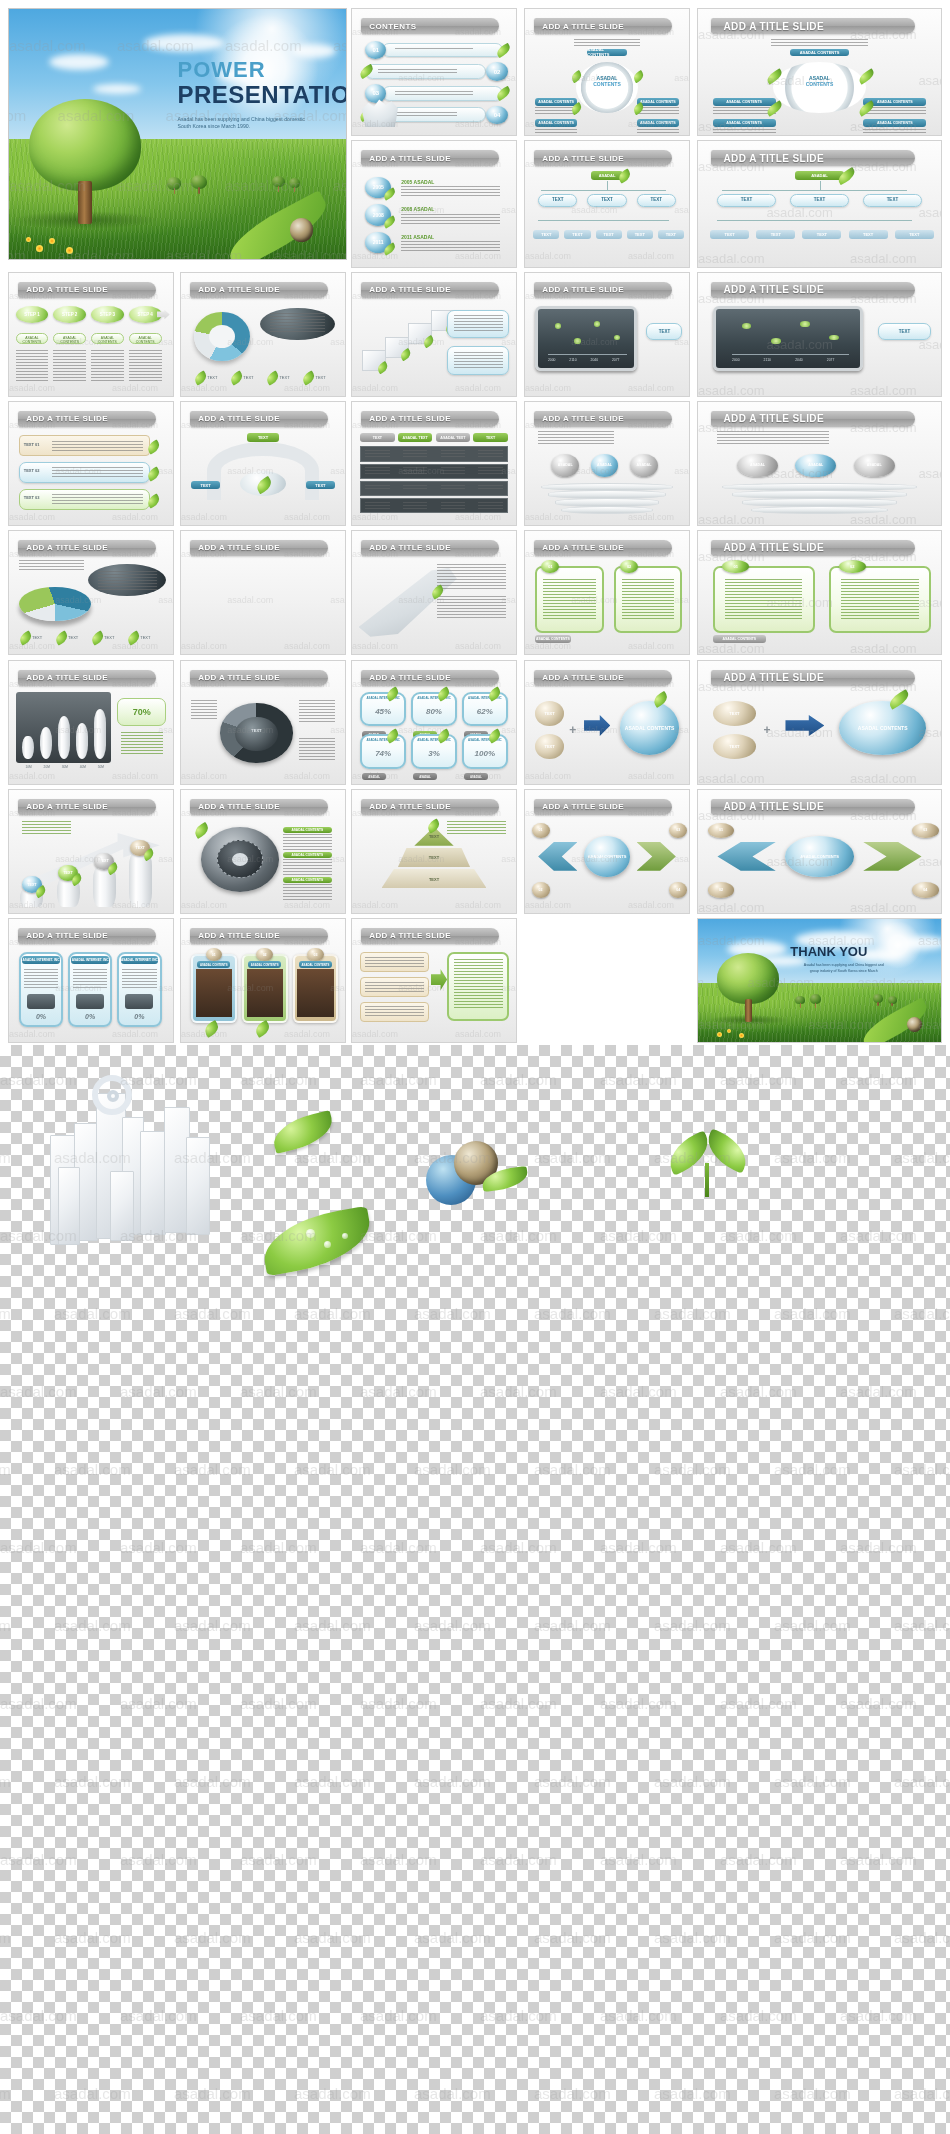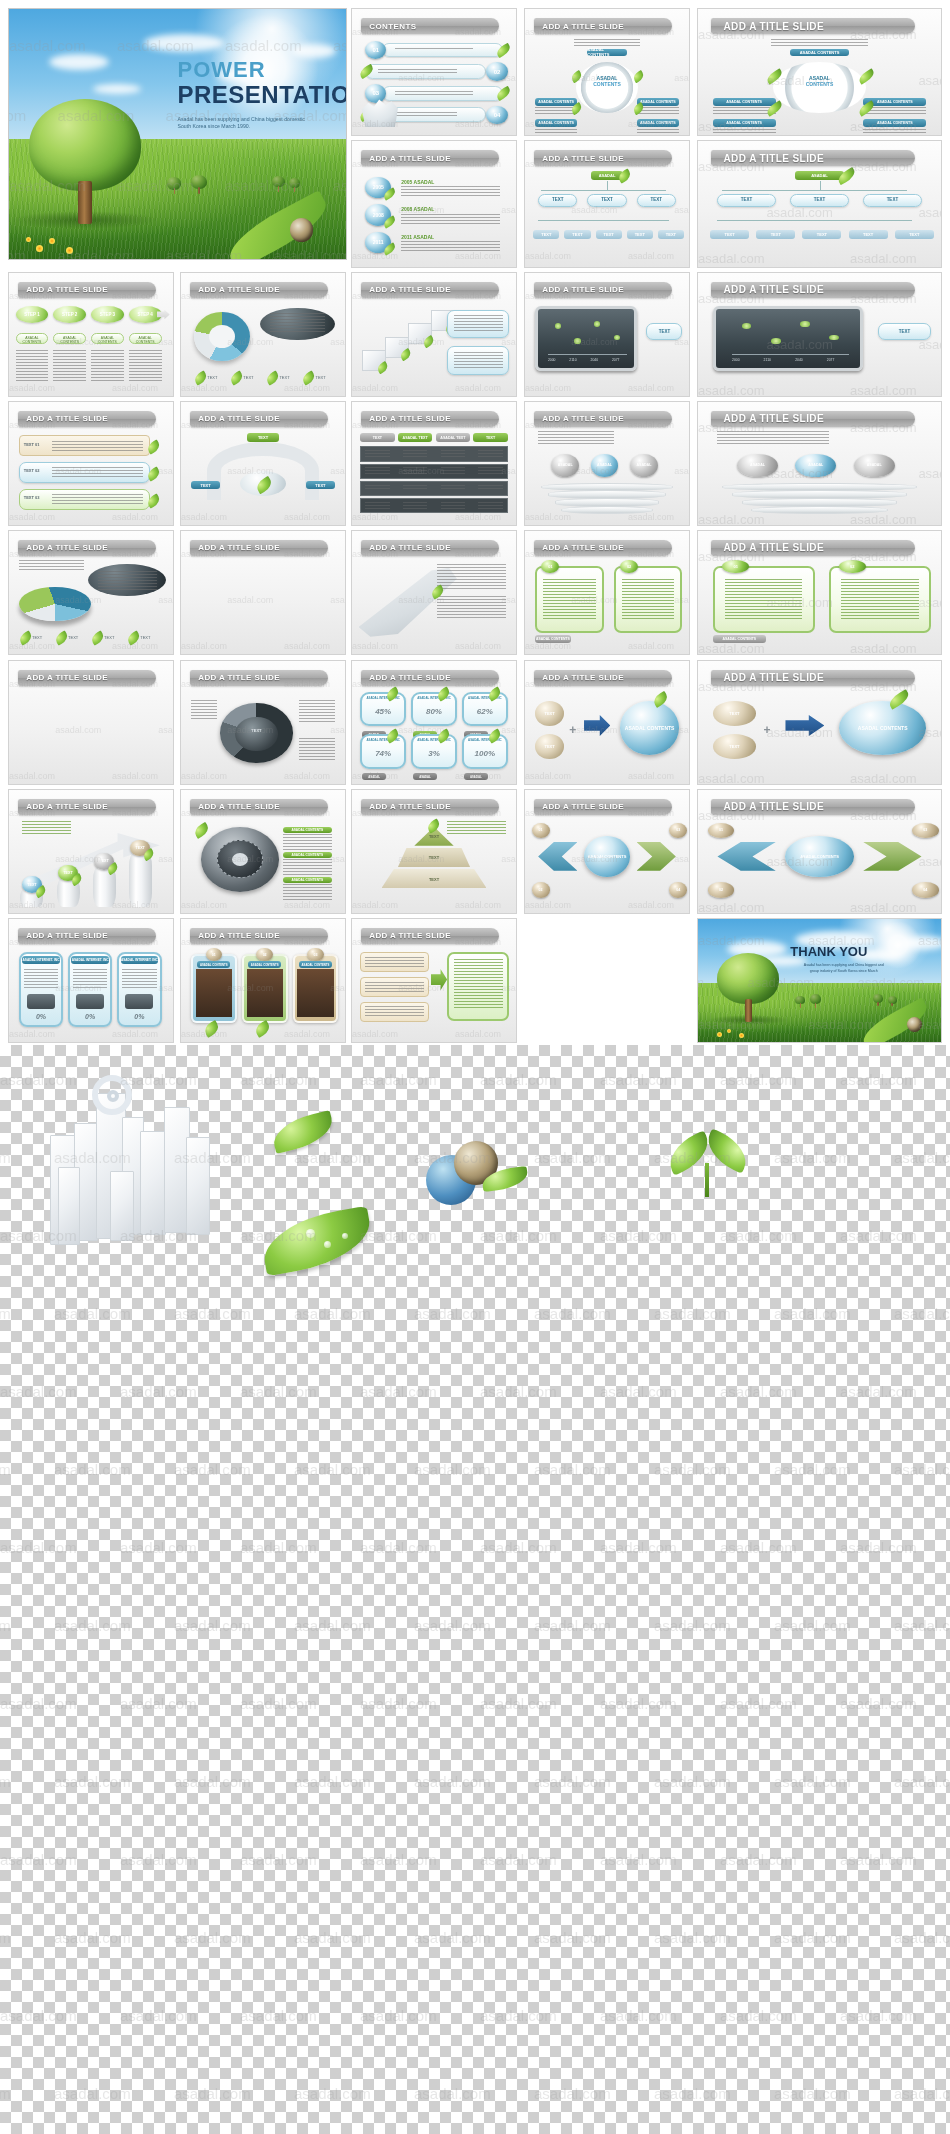--- a/index.html
+++ b/index.html
@@ -718,20 +718,36 @@
         <span style="left: 0px; top: 18px; font-size: 9px;">asadal.com</span>
         <span style="left: 103px; top: 18px; font-size: 9px;">asadal.com</span>
         <span style="left: 46.35px; top: 64px; font-size: 9px;">asadal.com</span>
         <span style="left: 149.35px; top: 64px; font-size: 9px;">asadal.com</span>
         <span style="left: 0px; top: 110px; font-size: 9px;">asadal.com</span>
         <span style="left: 103px; top: 110px; font-size: 9px;">asadal.com</span>
       </div>
     </div>
     <div class="slide" style="left: 8px; top: 660px; width: 166px; height: 125px; position: absolute;">
       <div class="slide-title" style="font-size: 8px;">ADD A TITLE SLIDE</div>
+      <div class="slide-body">
+        <div class="sq" style="left: 4%; top: 4%; width: 58%; height: 74%; background: linear-gradient(rgb(110, 119, 124), rgb(71, 79, 84) 70%, rgb(54, 61, 65)); border-radius: 3px;"></div>
+        <div class="cyl" style="left: 8%; bottom: 26%; width: 7%; height: 23.56%;"></div>
+        <div class="cyl" style="left: 19%; bottom: 26%; width: 7%; height: 33.48%;"></div>
+        <div class="cyl" style="left: 30%; bottom: 26%; width: 7%; height: 44.64%;"></div>
+        <div class="cyl" style="left: 41%; bottom: 26%; width: 7%; height: 37.2%;"></div>
+        <div class="cyl" style="left: 52%; bottom: 26%; width: 7%; height: 52.08%;"></div>
+        <div style="position: absolute; left: 8%; top: 80%; font-size: 3.2px; color: rgb(107, 118, 124); width: 8%; text-align: center;">10M</div>
+        <div style="position: absolute; left: 19%; top: 80%; font-size: 3.2px; color: rgb(107, 118, 124); width: 8%; text-align: center;">20M</div>
+        <div style="position: absolute; left: 30%; top: 80%; font-size: 3.2px; color: rgb(107, 118, 124); width: 8%; text-align: center;">30M</div>
+        <div style="position: absolute; left: 41%; top: 80%; font-size: 3.2px; color: rgb(107, 118, 124); width: 8%; text-align: center;">40M</div>
+        <div style="position: absolute; left: 52%; top: 80%; font-size: 3.2px; color: rgb(107, 118, 124); width: 8%; text-align: center;">50M</div>
+        <div class="panel-green" style="left: 66%; top: 10%; width: 30%; height: 30%;"></div>
+        <div style="position: absolute; left: 66%; top: 20%; width: 30%; text-align: center; font-size: 9px; color: rgb(93, 154, 47); font-weight: bold;">70%</div>
+        <div class="txtline g" style="left: 68%; top: 46%; width: 26%; height: 24%;"></div>
+      </div>
       <div class="wm">
         <span style="left: 0px; top: 18px; font-size: 9px;">asadal.com</span>
         <span style="left: 103px; top: 18px; font-size: 9px;">asadal.com</span>
         <span style="left: 46.35px; top: 64px; font-size: 9px;">asadal.com</span>
         <span style="left: 149.35px; top: 64px; font-size: 9px;">asadal.com</span>
         <span style="left: 0px; top: 110px; font-size: 9px;">asadal.com</span>
         <span style="left: 103px; top: 110px; font-size: 9px;">asadal.com</span>
       </div>
     </div>
     <div class="slide" style="left: 180px; top: 660px; width: 166px; height: 125px; position: absolute;">

